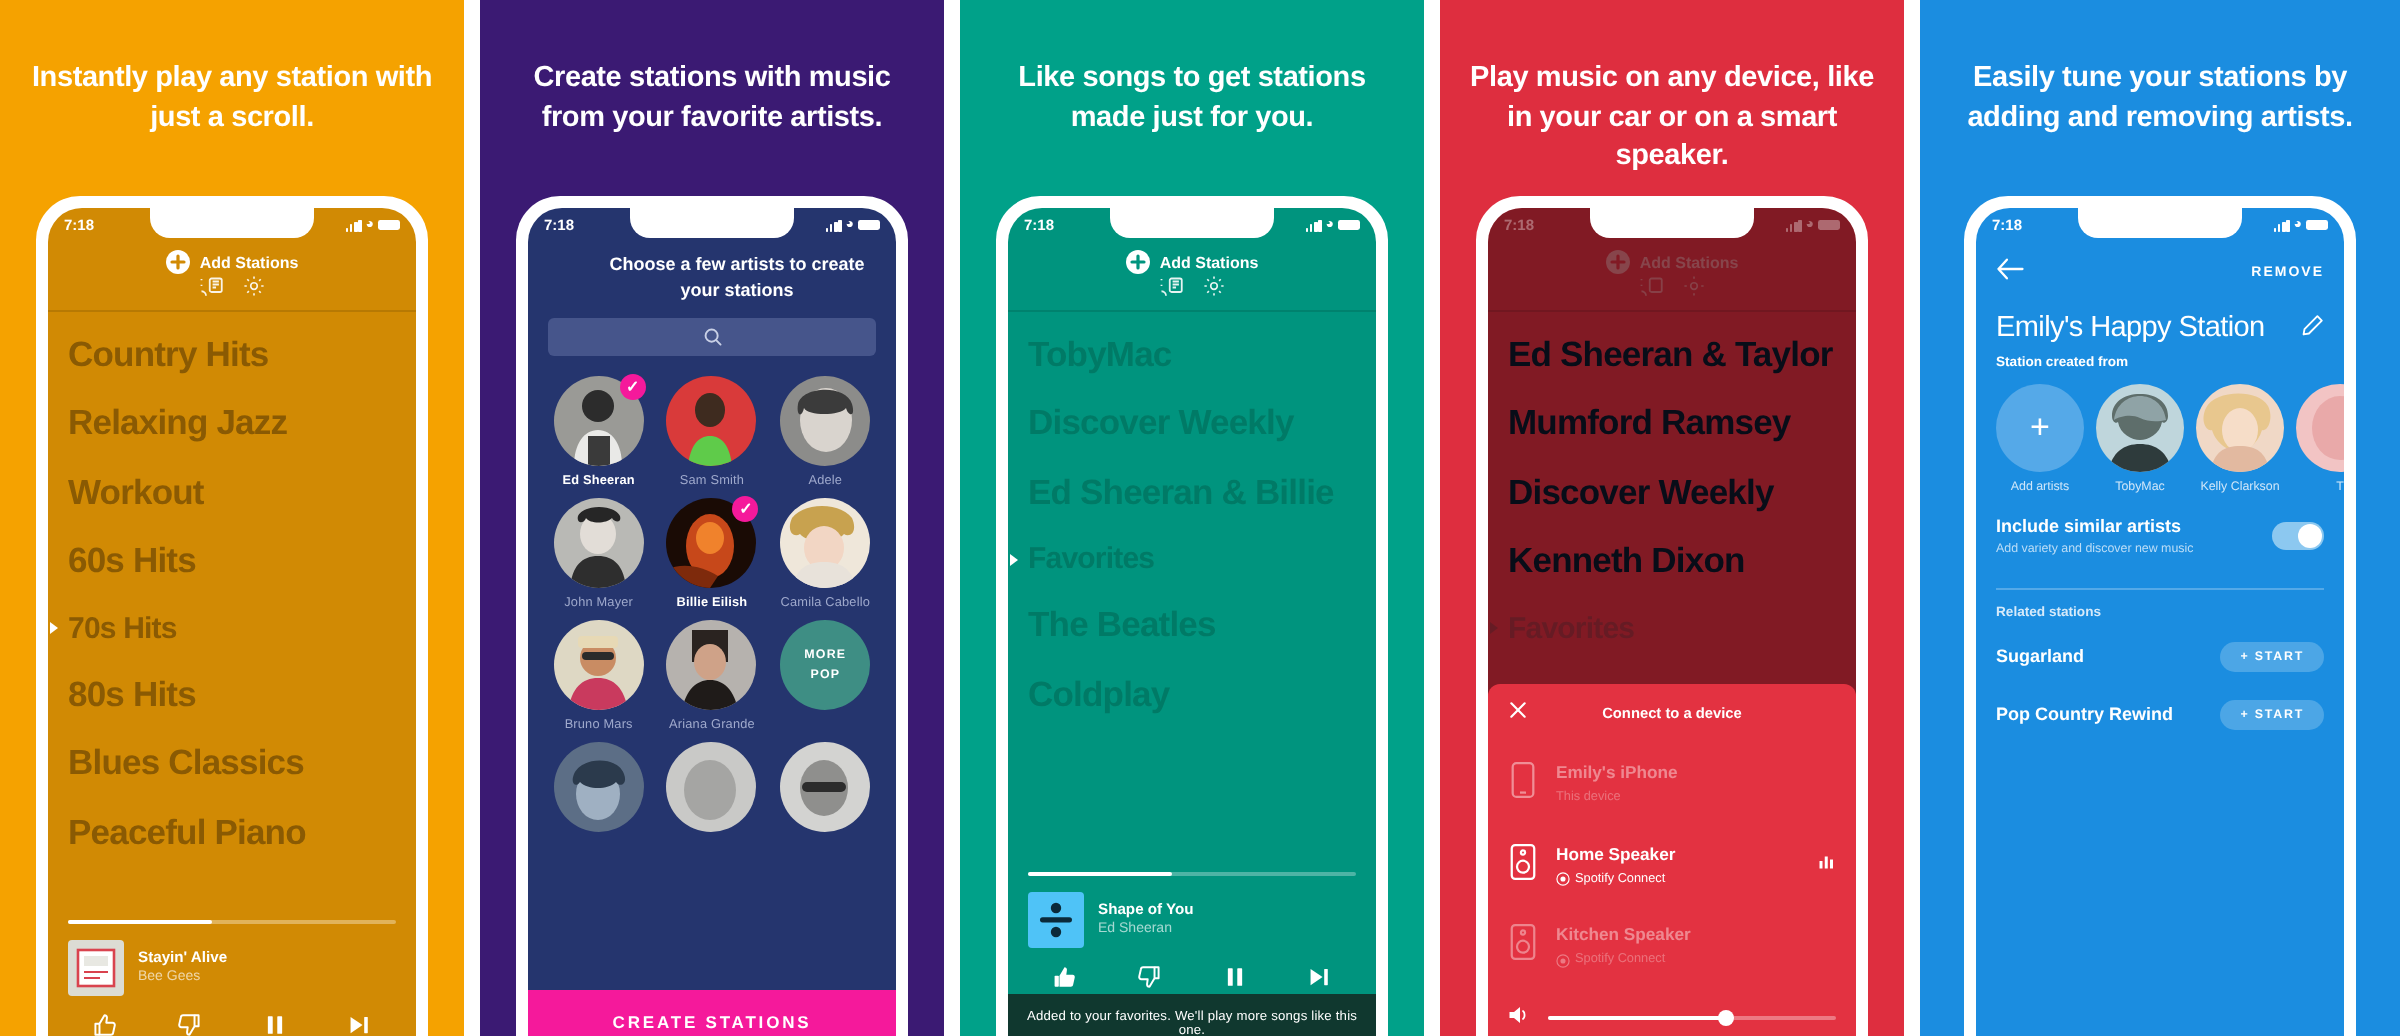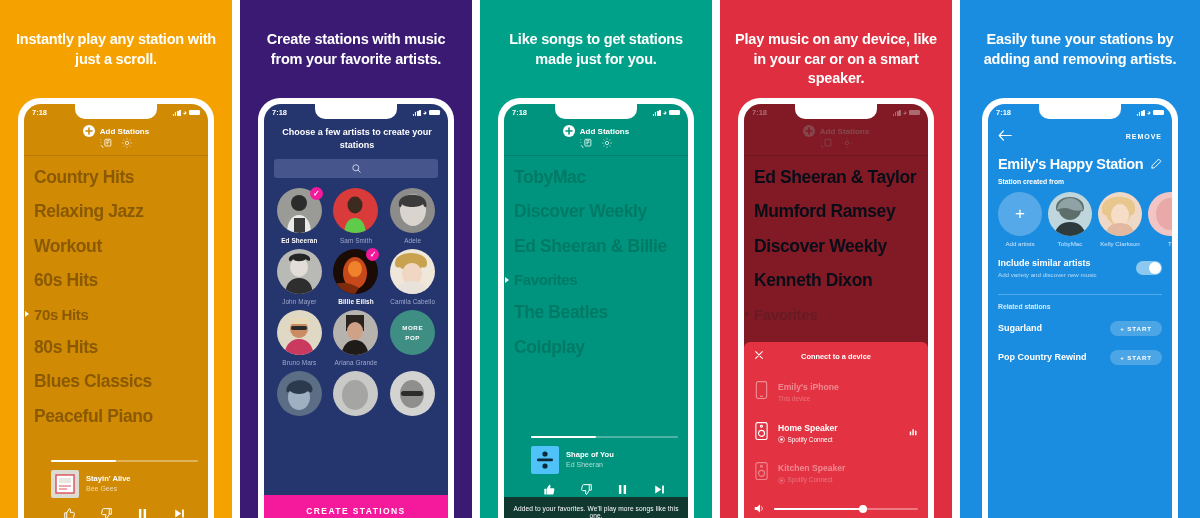--- a/index.html
+++ b/index.html
@@ -107,42 +107,42 @@
   .station.active { color: #ffffff; font-size: 15px; }
   .station.active:before {
     content: "";
     position: absolute;
     left: -9px; top: 50%; transform: translateY(-50%);
     border-left: 4px solid #ffffff;
     border-top: 3.5px solid transparent;
     border-bottom: 3.5px solid transparent;
   }
 
-  .nowplaying { position: absolute; left: 17px; right: 0; bottom: 0; padding: 0 10px; }
+  .nowplaying { position: absolute; left: 0; right: 0; bottom: 0; padding: 0 10px; }
   .progress { height: 2px; width: 100%; border-radius: 2px; position: relative; margin-bottom: 8px; }
   .progress .fill { position: absolute; left: 0; top: 0; bottom: 0; width: 44%; background: #fff; border-radius: 2px; }
   .np-row { display: flex; align-items: center; gap: 7px; }
   .np-art { width: 28px; height: 28px; flex: 0 0 28px; border-radius: 2px; overflow: hidden; }
   .np-title { font-size: 7.6px; font-weight: bold; color: #fff; line-height: 1.35; }
   .np-artist { font-size: 7px; line-height: 1.35; opacity: .65; color: #fff; }
   .np-controls { display: flex; align-items: center; justify-content: space-between; padding: 8px 12px 9px 12px; }
   .np-controls .ctl { width: 13px; height: 13px; display: block; }
 
   
   .p-orange { background: #F5A200; }
   .p-orange .screen { background: #D18A04; }
   .p-orange .station { color: #8A5A03; }
   .p-orange .progress { background: rgba(255,255,255,.35); }
 
   
   .p-purple { background: #3B1A73; }
   .p-purple .screen { background: #25356E; }
   .choose-title {
     text-align: center; color: #fff; font-size: 9px; font-weight: bold;
-    line-height: 1.45; padding: 5px 8px 7px 10px;
+    line-height: 1.45; padding: 5px 8px 7px 10px; margin-left: 23px;
   }
   .searchbar {
     margin: 0 10px 10px 10px; height: 19px; border-radius: 3px;
     background: #46558B; display: flex; align-items: center; justify-content: center;
   }
   .artist-grid {
     display: grid; grid-template-columns: repeat(3, 1fr);
     gap: 5px 6px; padding: 0 10px;
   }
   .artist { text-align: center; }
@@ -224,21 +224,21 @@
 
   
   .p-blue { background: #1B8DE0; }
   .p-blue .screen { background: #1B8DE0; }
   .blue-top {
     display: flex; align-items: center; justify-content: space-between;
     padding: 6px 10px 4px 10px; color: #fff;
   }
   .remove-label { font-size: 7px; font-weight: bold; letter-spacing: 1px; }
   .station-title-row { display: flex; align-items: center; justify-content: space-between; padding: 6px 10px 0 10px; }
-  .station-title { color: #fff; font-size: 14.5px; font-weight: bold; letter-spacing: -0.3px; }
+  .station-title { color: #fff; font-size: 14.5px; font-weight: normal; letter-spacing: -0.3px; }
   .created-from { color: #fff; font-size: 6.8px; font-weight: bold; padding: 5px 10px 7px 10px; }
   .av-row { display: flex; gap: 6px; padding: 0 0 0 10px; overflow: hidden; }
   .av-item { text-align: center; flex: 0 0 auto; width: 44px; }
   .av-circle { width: 44px; height: 44px; border-radius: 50%; overflow: hidden; position: relative; }
   .av-add { background: #55A9E8; display: flex; align-items: center; justify-content: center; color: #fff; font-size: 17px; font-weight: 300; }
   .av-label { font-size: 6.2px; color: #CFE6F9; margin-top: 4px; white-space: nowrap; }
   .toggle-row { display: flex; align-items: center; justify-content: space-between; padding: 11px 10px 9px 10px; }
   .toggle-title { font-size: 9px; font-weight: bold; color: #fff; line-height: 1.3; }
   .toggle-sub { font-size: 6.2px; color: #BBDDF7; line-height: 1.5; }
   .switch { width: 26px; height: 14px; border-radius: 8px; background: #8CC8F0; position: relative; flex: 0 0 26px; }

